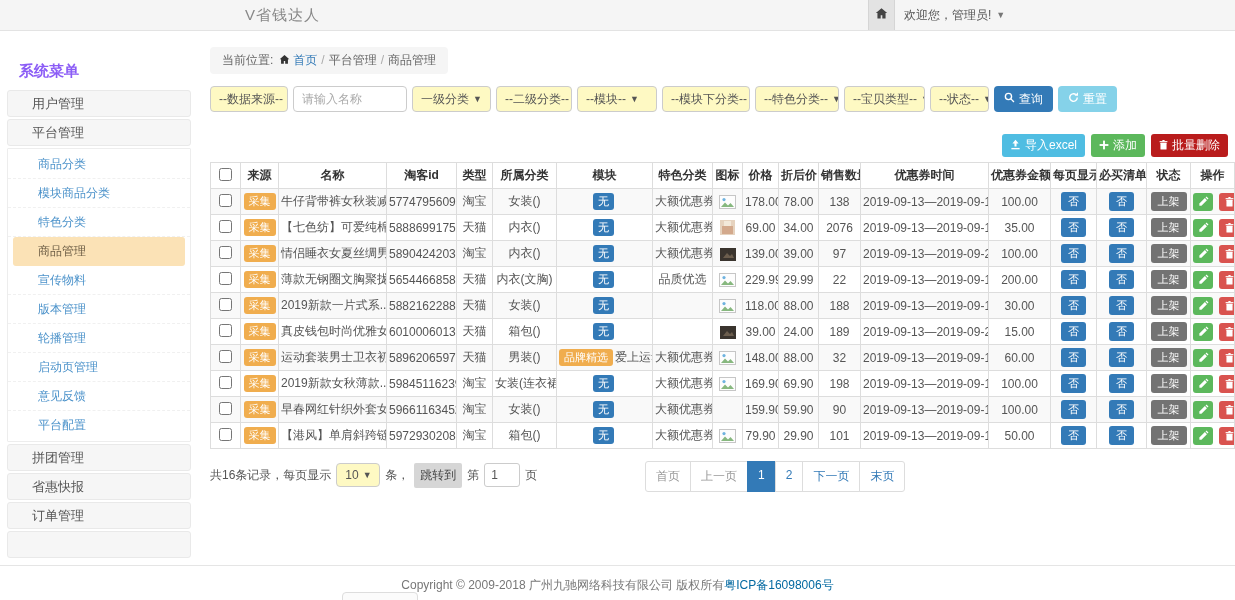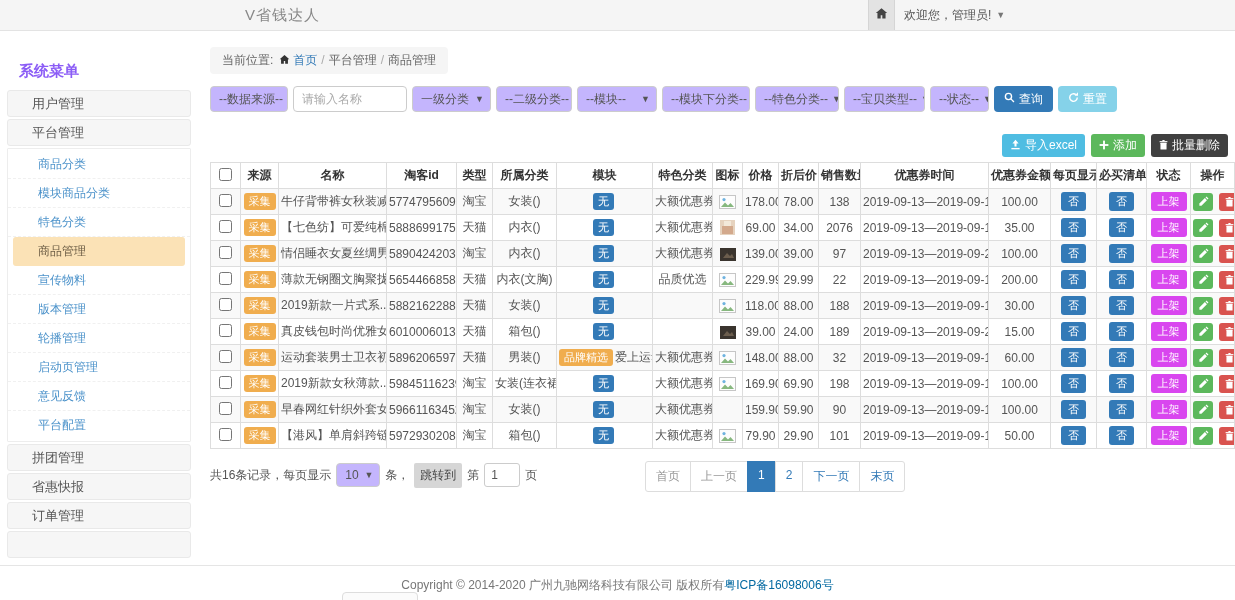--- a/index.html
+++ b/index.html
@@ -24,48 +24,48 @@
 
 
 .main{position:absolute;left:210px;top:40px;width:1018px}
 .breadcrumb{display:inline-block;background:#f5f5f5;border-radius:4px;padding:5px 12px;color:#666;margin-top:7px}
 .breadcrumb .home-ico{margin:0 3px 0 6px;position:relative;top:1px}
 .crumb-home{color:#337ab7;text-decoration:none;cursor:pointer}
 .sep{color:#aaa;margin:0 4px}
 
 .filters{margin-top:12px;display:flex;align-items:center;gap:5px}
 #filter-controls{display:flex;align-items:center;gap:5px}
-.fselect{height:26px;border:1px solid #ccc;border-radius:4px;background:#c4b5fd;display:flex;align-items:center;justify-content:space-between;padding:0 6px 0 8px;color:#555;cursor:pointer;white-space:nowrap;overflow:hidden}
+.fselect{height:26px;border:1px solid #ccc;border-radius:4px;background:#fef9c3;display:flex;align-items:center;justify-content:flex-start;padding:0 6px 0 8px;color:#555;cursor:pointer;white-space:nowrap;overflow:hidden}
 .fselect .caret{color:#555;margin-left:4px}
 .finput{height:26px;border:1px solid #ccc;border-radius:4px;padding:0 8px;color:#555;outline:none;font-size:12px;font-family:inherit}
 .finput::placeholder{color:#aaa}
 .btn{border:none;border-radius:4px;color:#fff;height:26px;padding:0 10px;display:inline-flex;align-items:center;gap:4px;font-size:12px;font-family:inherit;cursor:pointer}
 .btn-query{background:#337ab7}
 .btn-reset{background:#85d2e9}
 
 .toolbar{margin-top:22px;display:flex;justify-content:flex-end;gap:6px}
 .toolbar .btn{height:23px;border-radius:3px;padding:0 8px}
 .btn-import{background:#4fbde2}
 .btn-add{background:#5cb85c}
-.btn-batch{background:#404040}
+.btn-batch{background:#b91c1c}
 
 
 .grid{margin-top:5px;width:100%;border-collapse:collapse;table-layout:fixed}
 .grid th,.grid td{border:1px solid #ddd;height:26px;text-align:center;padding:0 2px;overflow:hidden;white-space:nowrap}
 .grid th{font-weight:bold;color:#333;background:#fff}
 .grid tbody tr:nth-child(odd){background:#f9f9f9}
 .grid td{color:#555}
 .th-op{color:#337ab7}
 .badge{display:inline-block;padding:2px 5px;border-radius:3px;color:#fff;font-size:11px;line-height:1.25}
 .badge-orange{background:#f0ad4e}
 .badge-blue{background:#337ab7}
 .td-module .badge{margin-right:2px}
 .btn-tag{display:inline-block;padding:3px 7px;border-radius:3px;color:#fff;font-size:11px;line-height:1.1;cursor:pointer}
 .btn-blue{background:#337ab7}
-.btn-green{background:#d946ef}
+.btn-green{background:#737373}
 .td-ops .op-btn{display:inline-flex;align-items:center;justify-content:center;width:20px;height:18px;border-radius:3px;cursor:pointer;vertical-align:middle}
 .op-edit{background:#5cb85c;margin-right:3px}
 .op-del{background:#d9534f}
 .td-icon svg{vertical-align:middle}
 
 
 .pagi{position:relative;margin-top:12px;height:28px;display:flex;align-items:center;gap:5px;color:#555}
 .pselect{width:44px;height:24px}
 .jump-label{background:#d6d6d6;color:#444;padding:4px 6px;border-radius:2px;cursor:pointer}
 .jump-input{width:36px;height:24px;border:1px solid #ccc;border-radius:3px;padding:0 6px;outline:none;color:#555;font-family:inherit;font-size:12px}
@@ -643,15 +643,15 @@
         <span class="page-btn disabled">上一页</span>
         <span class="page-btn active">1</span>
         <span class="page-btn">2</span>
         <span class="page-btn">下一页</span>
         <span class="page-btn">末页</span>
       </div>
   </div>
 </div>
 
 <div class="footer">
-  <span>Copyright © 2014-2020 广州九驰网络科技有限公司 版权所有</span><a class="icp">粤ICP备16098006号</a>
+  <span>Copyright © 2009-2018 广州九驰网络科技有限公司 版权所有</span><a class="icp">粤ICP备16098006号</a>
 </div>
 <div class="peek-box"></div>
 
 </body></html>

